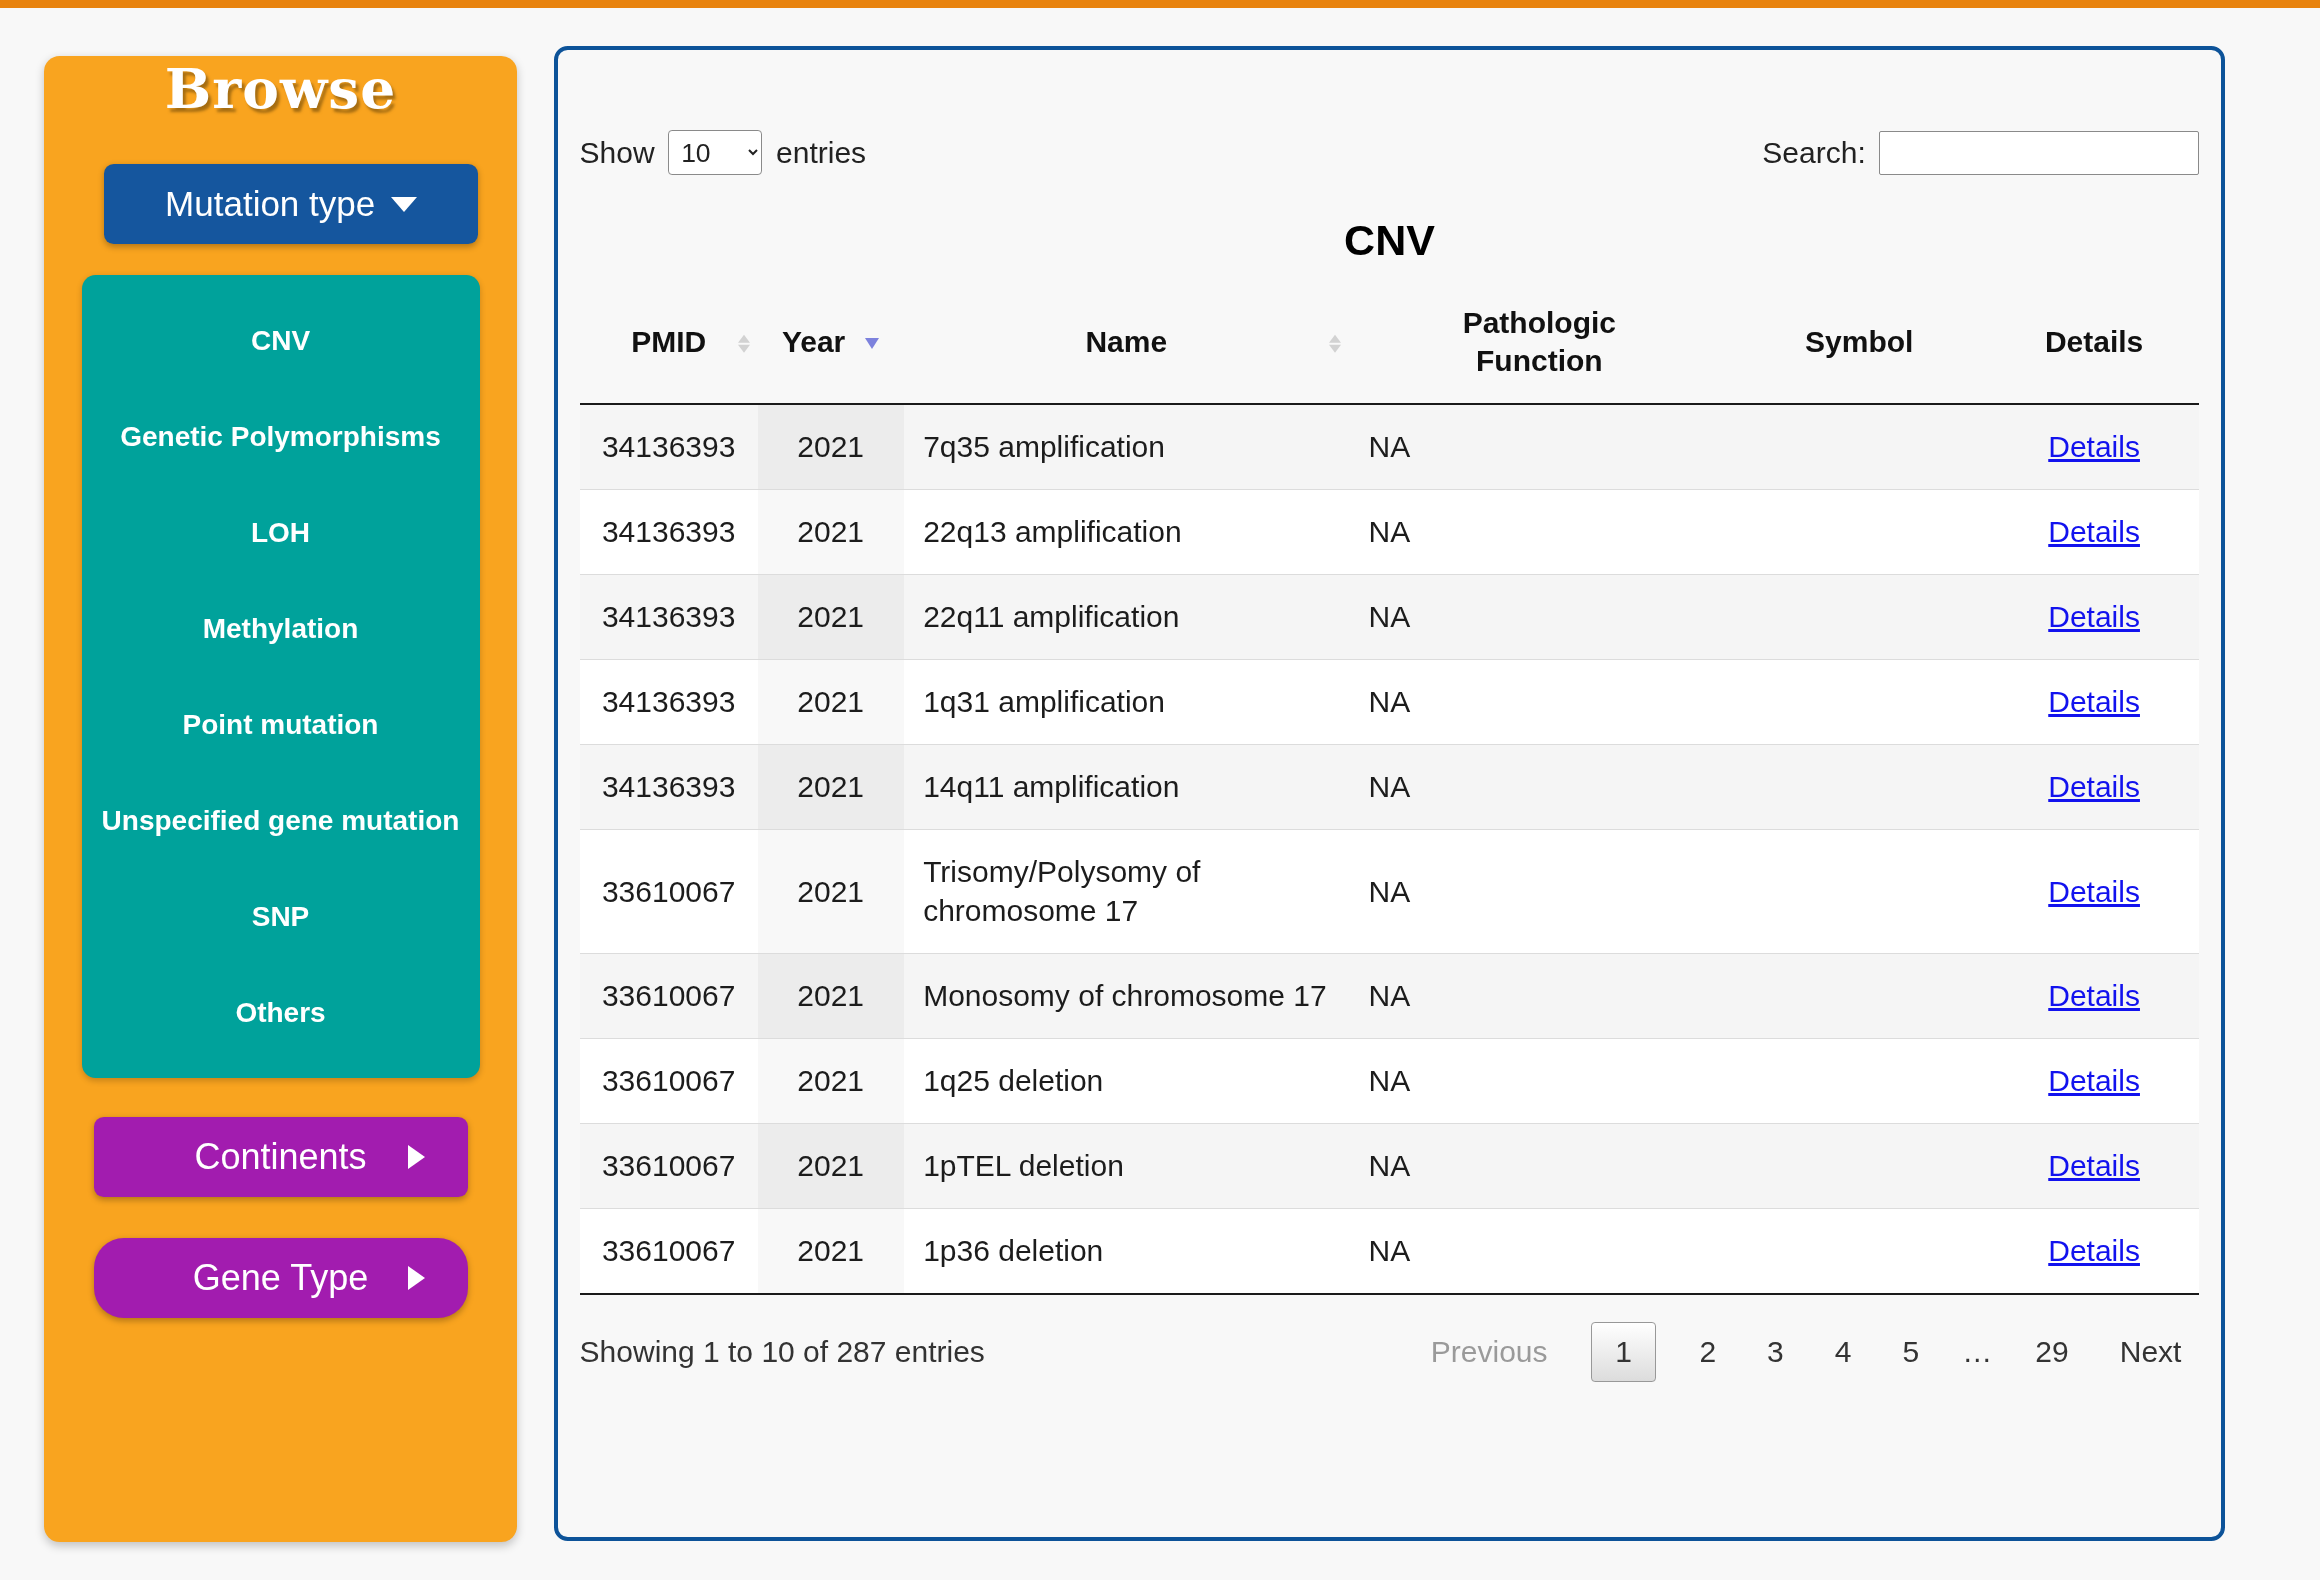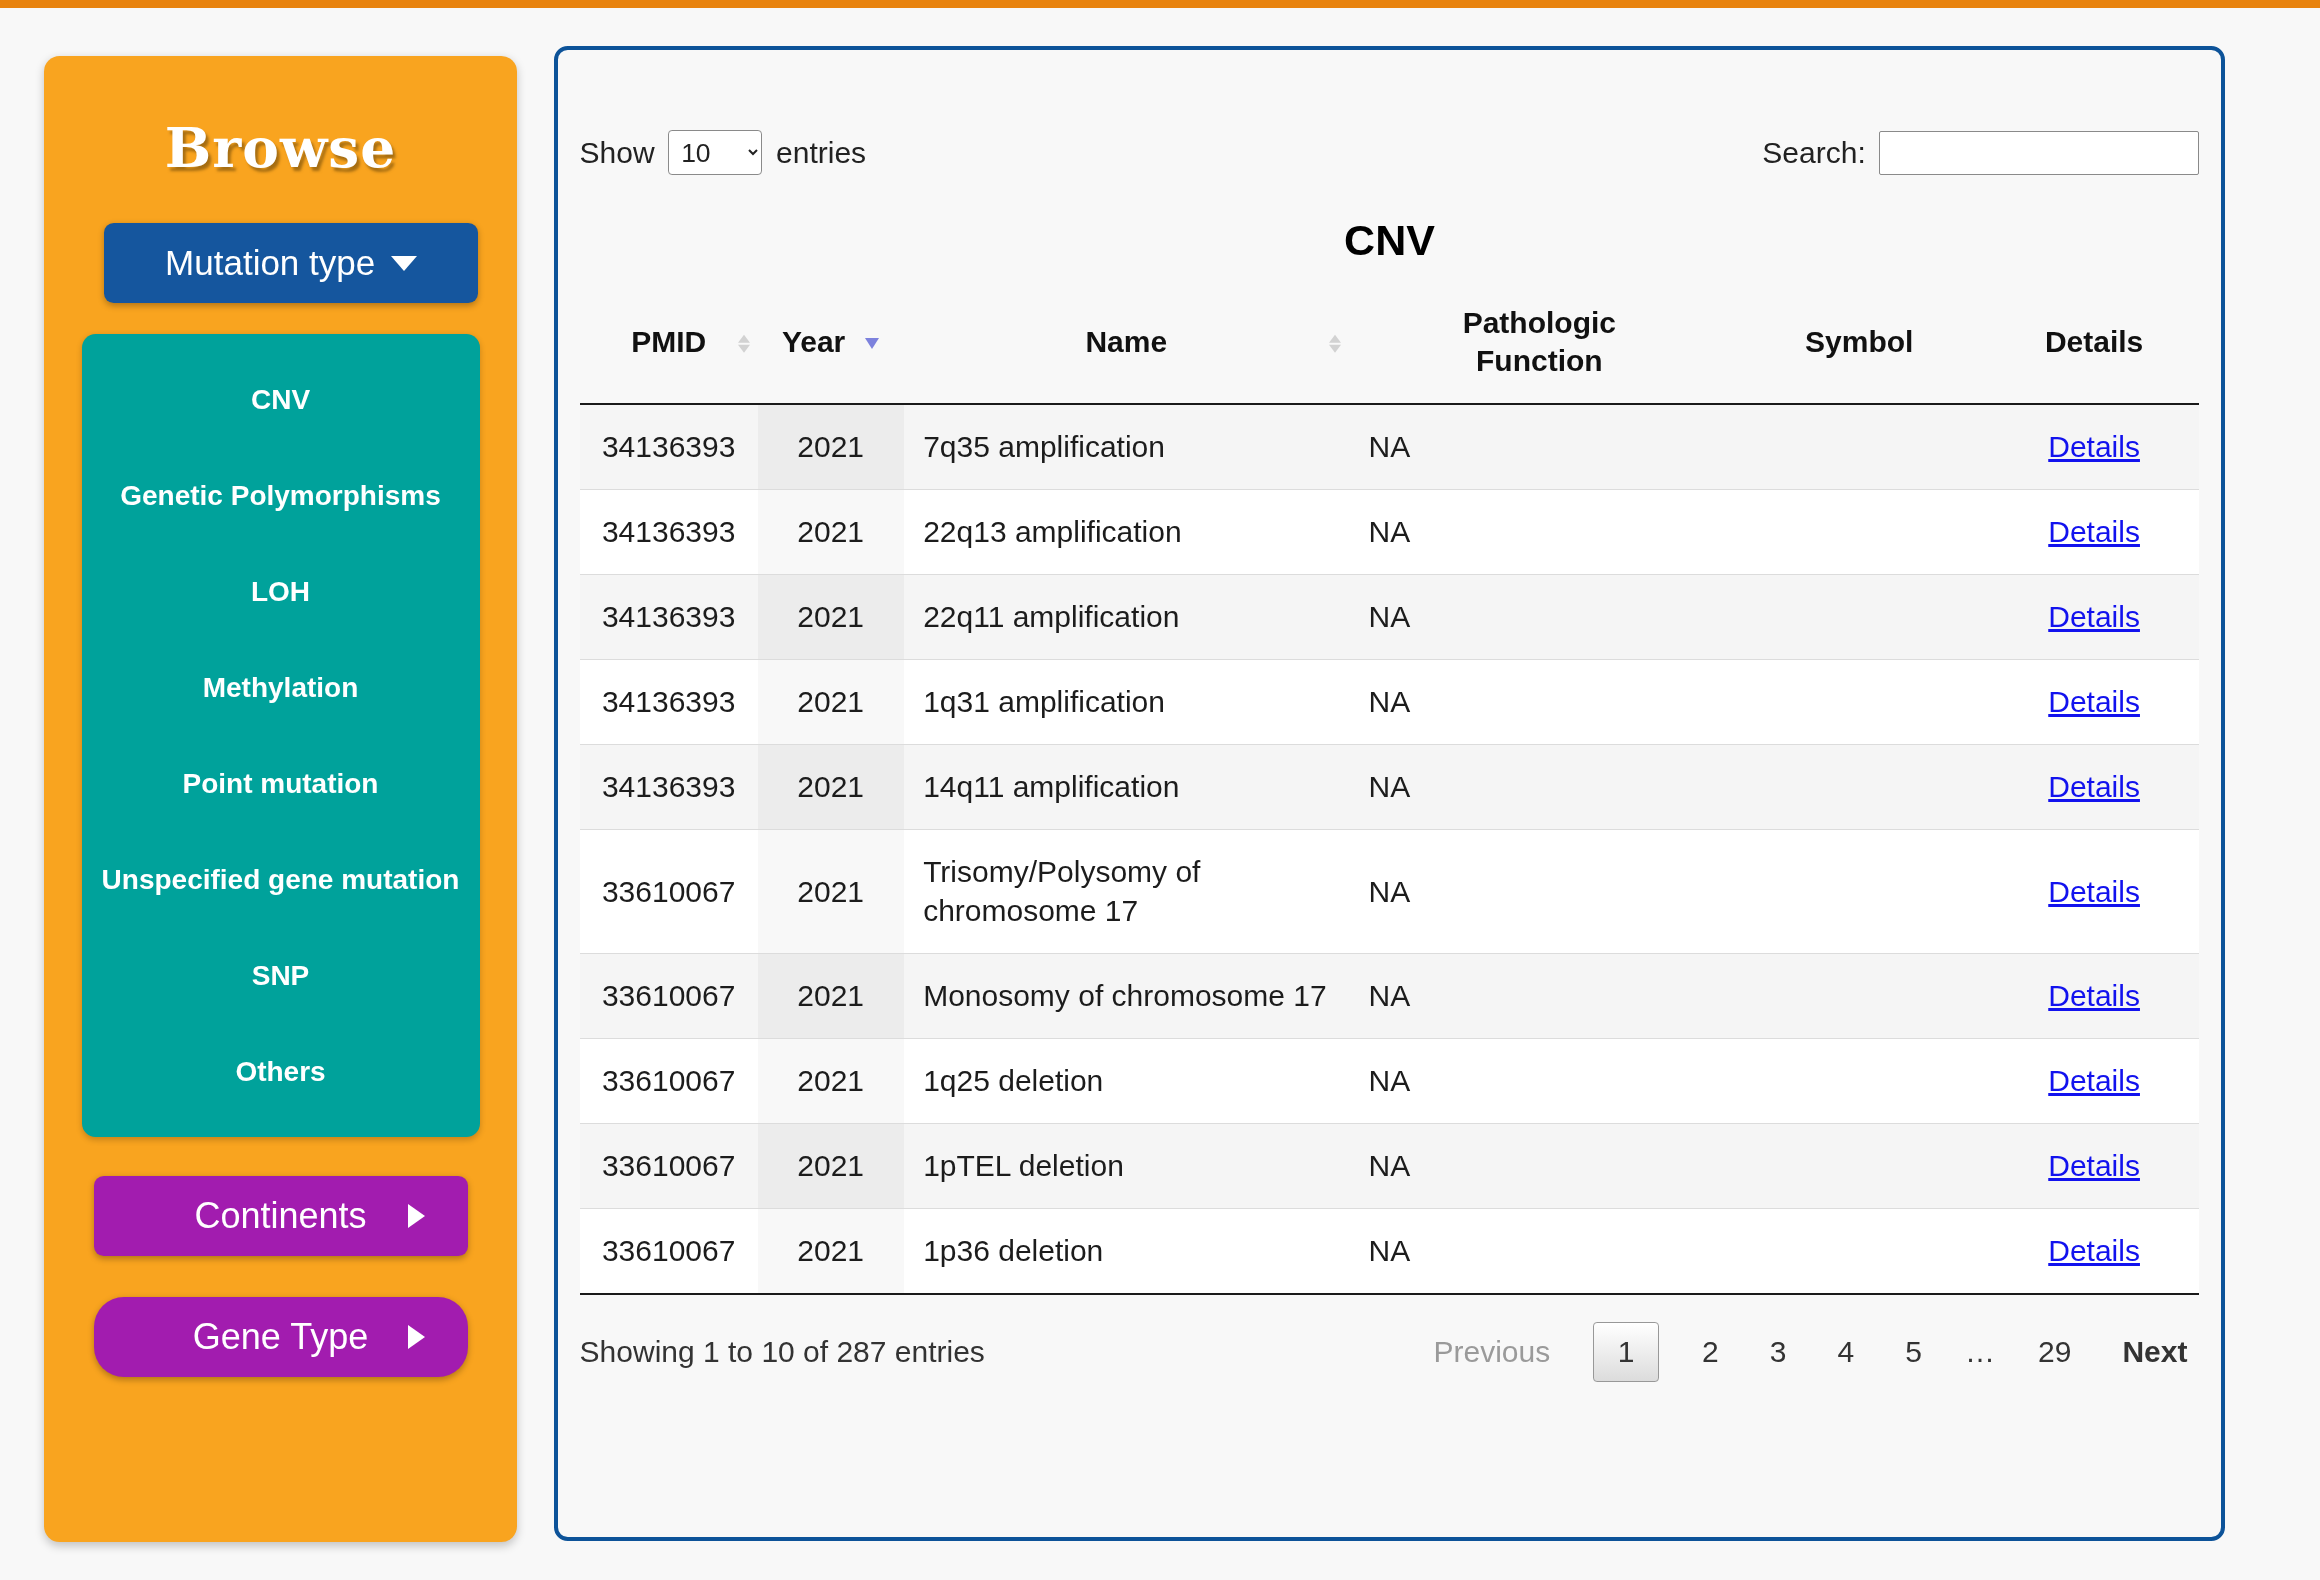--- a/index.html
+++ b/index.html
@@ -12,21 +12,20 @@
   }
   
   .topbar { position:absolute; left:0; top:0; width:100%; height:7.8px; background:#e8830e; }
 
   
   .sidebar {
     position:absolute; left:44px; top:56px; width:473px; height:1486px;
     background:#f9a41f; border-radius:15.7px;
     box-shadow:0 3.9px 9.8px rgba(0,0,0,0.22);
     display:flex; flex-direction:column; align-items:center;
-    padding-top:59px;
   }
   .browse-title {
     font-family:"DejaVu Serif", serif;
     font-size:55px; font-weight:700; color:#ffffff;
     text-shadow:2.9px 3.9px 2.9px rgba(96,64,8,0.55);
     letter-spacing:1px; margin-bottom:43px;
   }
   .btn-dark {
     width:374px; height:80px; border:none; border-radius:9.8px;
     background:#15569e; color:#fff; font-size:35px;
@@ -131,21 +130,21 @@
   .pagination { display:flex; align-items:center; }
   .page-btn { color:#333; text-decoration:none; margin:0 25.5px; cursor:pointer; }
   .page-btn.disabled { color:#9a9a9a; }
   .page-btn.current {
     border:1px solid #989898; border-radius:3.9px;
     padding:11.8px 23.5px; margin:0 17.6px;
     background:linear-gradient(#ffffff,#dcdcdc);
     color:#333;
   }
   .page-ellipsis { color:#333; margin:0 17.6px; }
-  .page-btn.next { margin-right:12px;font-weight:bold; }
+  .page-btn.next { margin-right:18px; }
 </style>
 </head>
 <body>
 
 <div class="topbar"></div>
 
 <aside class="sidebar">
   <div class="browse-title">Browse</div>
 
   <button class="btn-dark">

